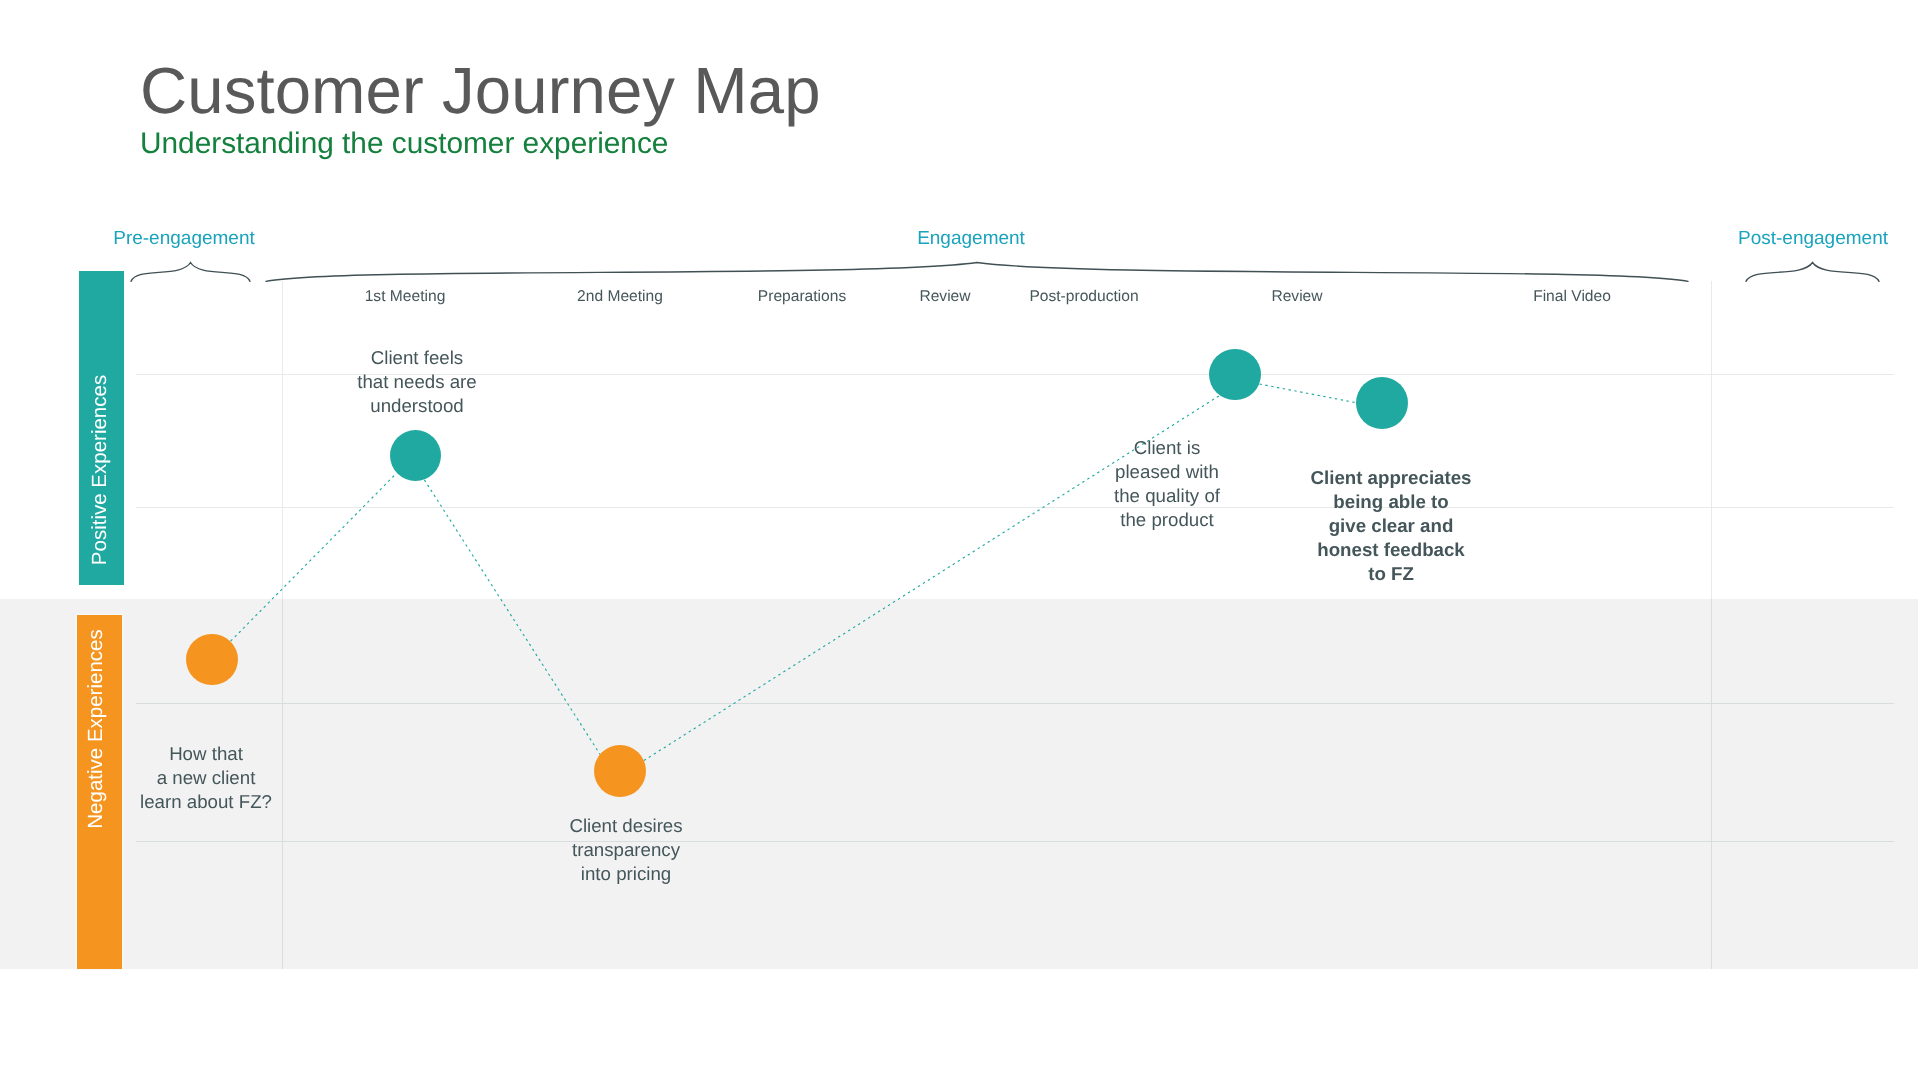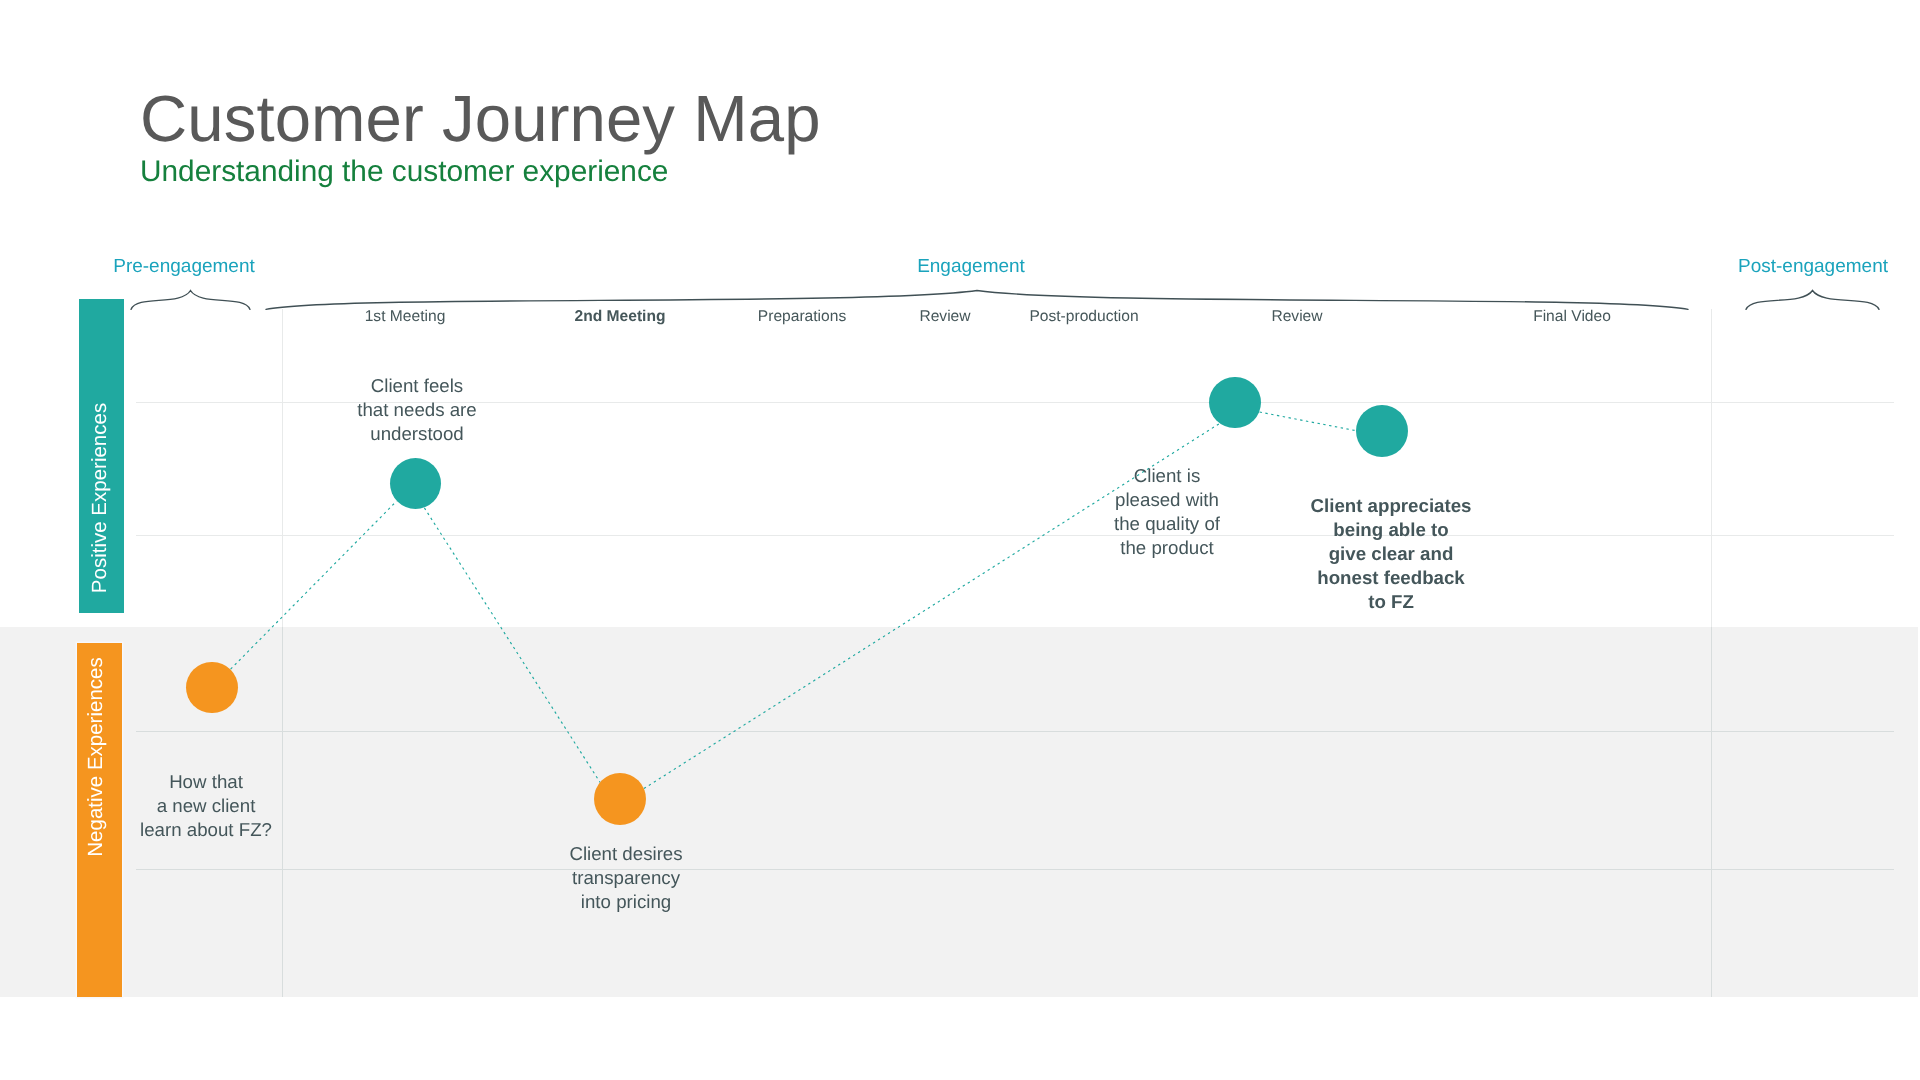--- a/index.html
+++ b/index.html
@@ -1,35 +1,35 @@
 <!DOCTYPE html>
 <html><head>
 <meta charset="utf-8">
 <style>
   html,body{margin:0;padding:0;}
   body{width:1920px;height:1080px;background:#ffffff;overflow:hidden;
        font-family:"Liberation Sans", sans-serif;-webkit-font-smoothing:antialiased;text-rendering:geometricPrecision;}
-  #stage{position:relative;width:1920px;height:852px;transform:translateZ(0);margin-top:28px;}
+  #stage{position:relative;width:1920px;height:852px;transform:translateZ(0);}
   .abs{position:absolute;}
   
   #title{left:140px;top:58px;font-size:65.3px;font-weight:400;margin:0;color:#595959;letter-spacing:0.1px;line-height:1;white-space:nowrap;}
   #subtitle{left:140px;top:129px;font-size:29.8px;color:#15803d;line-height:1;white-space:nowrap;}
   
   #negband{left:0;top:599px;width:1918px;height:370px;background:#f2f2f2;}
   
   .sidebar{width:45px;}
   #posbar{left:79px;top:271px;height:314px;background:#20a9a0;}
   #negbar{left:77px;top:615px;height:354px;background:#f5951f;
           box-shadow:0 0 0 1.4px #f7f8fb;}
   .sidebar-label{position:absolute;left:50%;transform:translate(-50%,-50%) rotate(-90deg);
                  color:#ffffff;font-size:20.5px;white-space:nowrap;}
   #posbar .sidebar-label{top:198.5px;margin-left:-2px;}
   #negbar .sidebar-label{top:114px;margin-left:-4px;}
   
-  .phase{font-size:15.6px;color:#46575a;white-space:nowrap;transform:translateX(-50%);top:280px;}
+  .phase{font-size:15.6px;color:#46575a;white-space:nowrap;transform:translateX(-50%);top:288px;}
   .group-label{font-size:19.0px;color:#1aa3bc;white-space:nowrap;transform:translateX(-50%);top:228px;}
   
   .caption{font-size:18.7px;color:#44565a;line-height:24.1px;text-align:center;white-space:pre-line;transform:translateX(-50%);}
   .node{border-radius:50%;}
   svg{position:absolute;left:0;top:0;}
 </style>
 </head>
 <body>
 
 <div id="stage">
@@ -64,21 +64,21 @@
     </svg>
 
   <div id="group-labels">
     <div class="abs group-label" style="left: 184px;">Pre-engagement</div>
     <div class="abs group-label" style="left: 971px;">Engagement</div>
     <div class="abs group-label" style="left: 1813px;">Post-engagement</div>
   </div>
 
   <div id="phase-labels">
     <div class="abs phase" style="left: 405px;">1st Meeting</div>
-    <div class="abs phase" style="left: 620px; font-weight: bold;">2nd Meeting</div>
+    <div class="abs phase" style="left: 620px;">2nd Meeting</div>
     <div class="abs phase" style="left: 802px;">Preparations</div>
     <div class="abs phase" style="left: 945px;">Review</div>
     <div class="abs phase" style="left: 1084px;">Post-production</div>
     <div class="abs phase" style="left: 1297px;">Review</div>
     <div class="abs phase" style="left: 1572px;">Final Video</div>
   </div>
 
   <svg id="journey" width="1920" height="1080">
       <line x1="230.62" y1="641.15" x2="396.53" y2="473.21" stroke="#20a9a0" stroke-width="1.15" stroke-dasharray="2.4 3.5" stroke-linecap="butt"></line>
       <line x1="424.40" y1="479.90" x2="600.05" y2="754.34" stroke="#20a9a0" stroke-width="1.15" stroke-dasharray="2.4 3.5" stroke-linecap="butt"></line>

